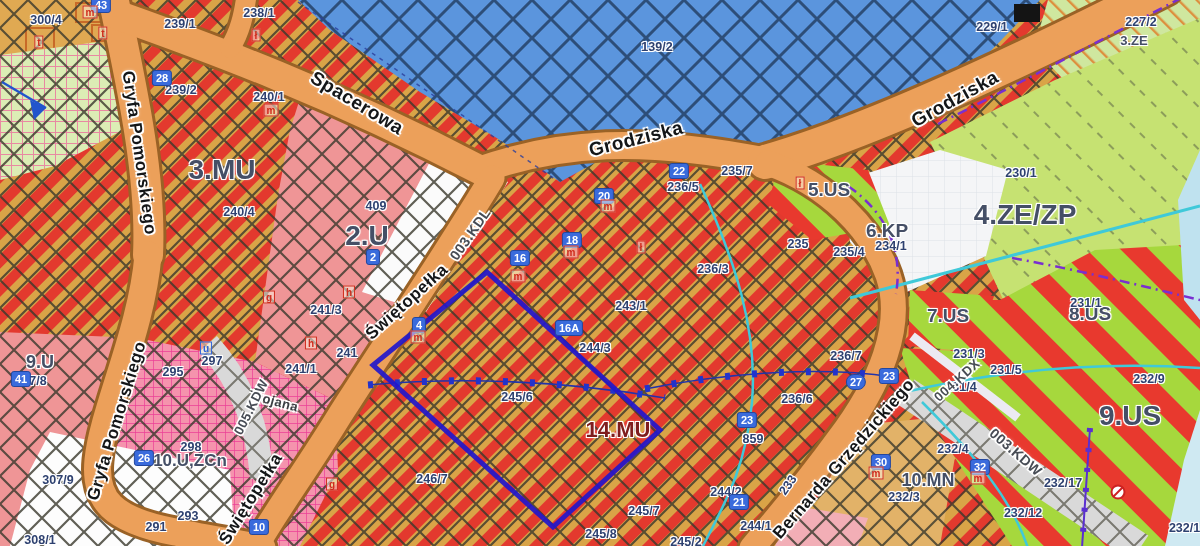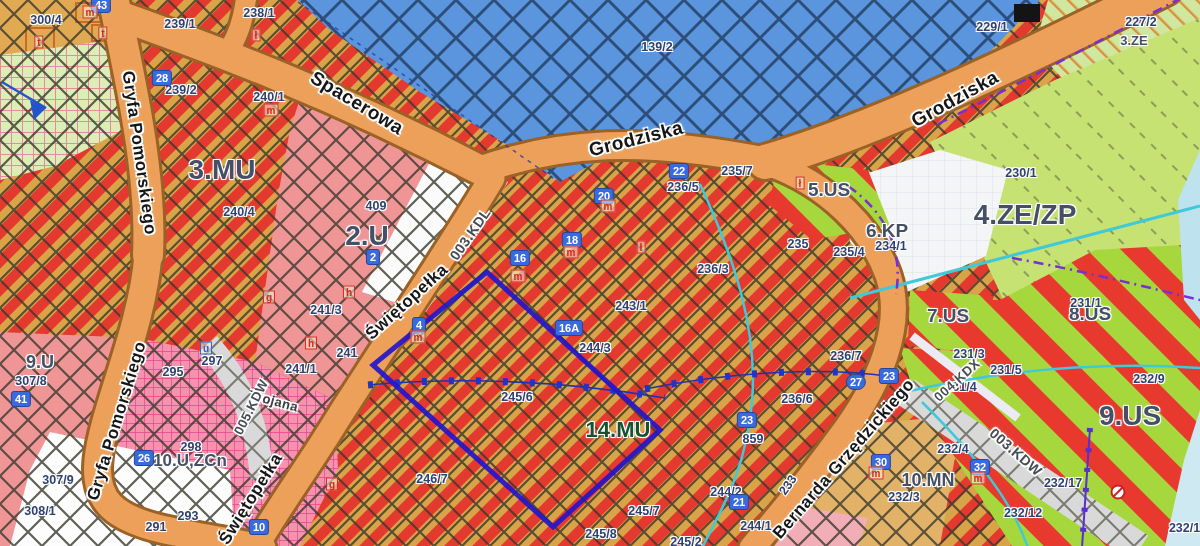--- a/index.html
+++ b/index.html
@@ -153,21 +153,21 @@
         <path d="M2,82 L46,108" stroke="#2255cc" stroke-width="2.5"></path>
         <path d="M46,108 L30,100 L34,120 Z" fill="#2255cc"></path>
       </g>
     </g>
   </svg>
 
   <div id="labels">
       <div class="lbl z" style="left: 222px; top: 170px; transform: translate(-50%, -50%);">3.MU</div>
       <div class="lbl z" style="left: 367px; top: 236px; transform: translate(-50%, -50%);">2.U</div>
       <div class="lbl z" style="left: 40px; top: 362px; font-size: 18px; transform: translate(-50%, -50%);">9.U</div>
-      <div class="lbl z" style="left: 618px; top: 430px; font-size: 22px; color: #14532d; transform: translate(-50%, -50%);">14.MU</div>
+      <div class="lbl z" style="left: 618px; top: 430px; font-size: 22px; color: #7f1d1d; transform: translate(-50%, -50%);">14.MU</div>
       <div class="lbl z" style="left: 829px; top: 190px; font-size: 19px; transform: translate(-50%, -50%);">5.US</div>
       <div class="lbl z" style="left: 887px; top: 231px; font-size: 19px; transform: translate(-50%, -50%);">6.KP</div>
       <div class="lbl z" style="left: 1025px; top: 215px; transform: translate(-50%, -50%);">4.ZE/ZP</div>
       <div class="lbl z" style="left: 1134px; top: 40px; font-size: 13px; transform: translate(-50%, -50%);">3.ZE</div>
       <div class="lbl z" style="left: 948px; top: 316px; font-size: 19px; transform: translate(-50%, -50%);">7.US</div>
       <div class="lbl z" style="left: 1090px; top: 314px; font-size: 19px; transform: translate(-50%, -50%);">8.US</div>
       <div class="lbl z" style="left: 1130px; top: 416px; transform: translate(-50%, -50%);">9.US</div>
       <div class="lbl z" style="left: 928px; top: 480px; font-size: 18px; transform: translate(-50%, -50%);">10.MN</div>
       <div class="lbl z" style="left: 190px; top: 461px; font-size: 17px; transform: translate(-50%, -50%);">10.U,ZCn</div>
       <div class="lbl p" style="left: 657px; top: 47px; transform: translate(-50%, -50%);">139/2</div>
@@ -181,21 +181,21 @@
       <div class="lbl p" style="left: 326px; top: 310px; transform: translate(-50%, -50%);">241/3</div>
       <div class="lbl p" style="left: 347px; top: 353px; transform: translate(-50%, -50%);">241</div>
       <div class="lbl p" style="left: 301px; top: 369px; transform: translate(-50%, -50%);">241/1</div>
       <div class="lbl p" style="left: 173px; top: 372px; transform: translate(-50%, -50%);">295</div>
       <div class="lbl p" style="left: 212px; top: 361px; transform: translate(-50%, -50%);">297</div>
       <div class="lbl p" style="left: 191px; top: 447px; transform: translate(-50%, -50%);">298</div>
       <div class="lbl p" style="left: 188px; top: 516px; transform: translate(-50%, -50%);">293</div>
       <div class="lbl p" style="left: 156px; top: 527px; transform: translate(-50%, -50%);">291</div>
       <div class="lbl p" style="left: 31px; top: 381px; transform: translate(-50%, -50%);">307/8</div>
       <div class="lbl p" style="left: 58px; top: 480px; transform: translate(-50%, -50%);">307/9</div>
-      <div class="lbl p" style="left: 40px; top: 511px; transform: translate(-50%, -50%);">308/1</div>
+      <div class="lbl p" style="left: 40px; top: 540px; transform: translate(-50%, -50%);">308/1</div>
       <div class="lbl p" style="left: 737px; top: 171px; transform: translate(-50%, -50%);">235/7</div>
       <div class="lbl p" style="left: 683px; top: 187px; transform: translate(-50%, -50%);">236/5</div>
       <div class="lbl p" style="left: 713px; top: 269px; transform: translate(-50%, -50%);">236/3</div>
       <div class="lbl p" style="left: 631px; top: 306px; transform: translate(-50%, -50%);">243/1</div>
       <div class="lbl p" style="left: 595px; top: 348px; transform: translate(-50%, -50%);">244/3</div>
       <div class="lbl p" style="left: 517px; top: 397px; transform: translate(-50%, -50%);">245/6</div>
       <div class="lbl p" style="left: 432px; top: 479px; transform: translate(-50%, -50%);">246/7</div>
       <div class="lbl p" style="left: 601px; top: 534px; transform: translate(-50%, -50%);">245/8</div>
       <div class="lbl p" style="left: 644px; top: 511px; transform: translate(-50%, -50%);">245/7</div>
       <div class="lbl p" style="left: 686px; top: 542px; transform: translate(-50%, -50%);">245/2</div>
@@ -230,21 +230,21 @@
       <div class="lbl s" style="left: 251px; top: 499px; transform: translate(-50%, -50%) rotate(-58deg);">Świętopełka</div>
       <div class="lbl s" style="left: 844px; top: 459px; transform: translate(-50%, -50%) rotate(-49deg);">Bernarda Grzędzickiego</div>
       <div class="lbl s" style="left: 274px; top: 401px; font-size: 13px; color: rgb(58, 63, 68); transform: translate(-50%, -50%) rotate(15deg);">Trojana</div>
       <div class="lbl s" style="left: 470px; top: 234px; font-size: 14px; color: rgb(71, 76, 85); transform: translate(-50%, -50%) rotate(-55deg);">003.KDL</div>
       <div class="lbl s" style="left: 1016px; top: 452px; font-size: 14px; color: rgb(71, 76, 85); transform: translate(-50%, -50%) rotate(41deg);">003.KDW</div>
       <div class="lbl s" style="left: 957px; top: 380px; font-size: 13px; color: rgb(71, 76, 85); transform: translate(-50%, -50%) rotate(-42deg);">004.KDX</div>
       <div class="lbl s" style="left: 251px; top: 407px; font-size: 13px; color: rgb(71, 76, 85); transform: translate(-50%, -50%) rotate(-63deg);">005.KDW</div>
       <div class="lbl b" style="left: 101px; top: 5px; transform: translate(-50%, -50%);">43</div>
       <div class="lbl b" style="left: 162px; top: 78px; transform: translate(-50%, -50%);">28</div>
       <div class="lbl b" style="left: 373px; top: 257px; transform: translate(-50%, -50%);">2</div>
-      <div class="lbl b" style="left: 21px; top: 399px; transform: translate(-50%, -50%);">41</div>
+      <div class="lbl b" style="left: 21px; top: 379px; transform: translate(-50%, -50%);">41</div>
       <div class="lbl b" style="left: 144px; top: 458px; transform: translate(-50%, -50%);">26</div>
       <div class="lbl b" style="left: 259px; top: 527px; transform: translate(-50%, -50%);">10</div>
       <div class="lbl b" style="left: 520px; top: 258px; transform: translate(-50%, -50%);">16</div>
       <div class="lbl b" style="left: 572px; top: 240px; transform: translate(-50%, -50%);">18</div>
       <div class="lbl b" style="left: 604px; top: 196px; transform: translate(-50%, -50%);">20</div>
       <div class="lbl b" style="left: 679px; top: 171px; transform: translate(-50%, -50%);">22</div>
       <div class="lbl b" style="left: 569px; top: 328px; transform: translate(-50%, -50%);">16A</div>
       <div class="lbl b" style="left: 419px; top: 325px; transform: translate(-50%, -50%);">4</div>
       <div class="lbl b" style="left: 747px; top: 420px; transform: translate(-50%, -50%);">23</div>
       <div class="lbl b" style="left: 856px; top: 382px; transform: translate(-50%, -50%); border-radius: 8px;">27</div>

